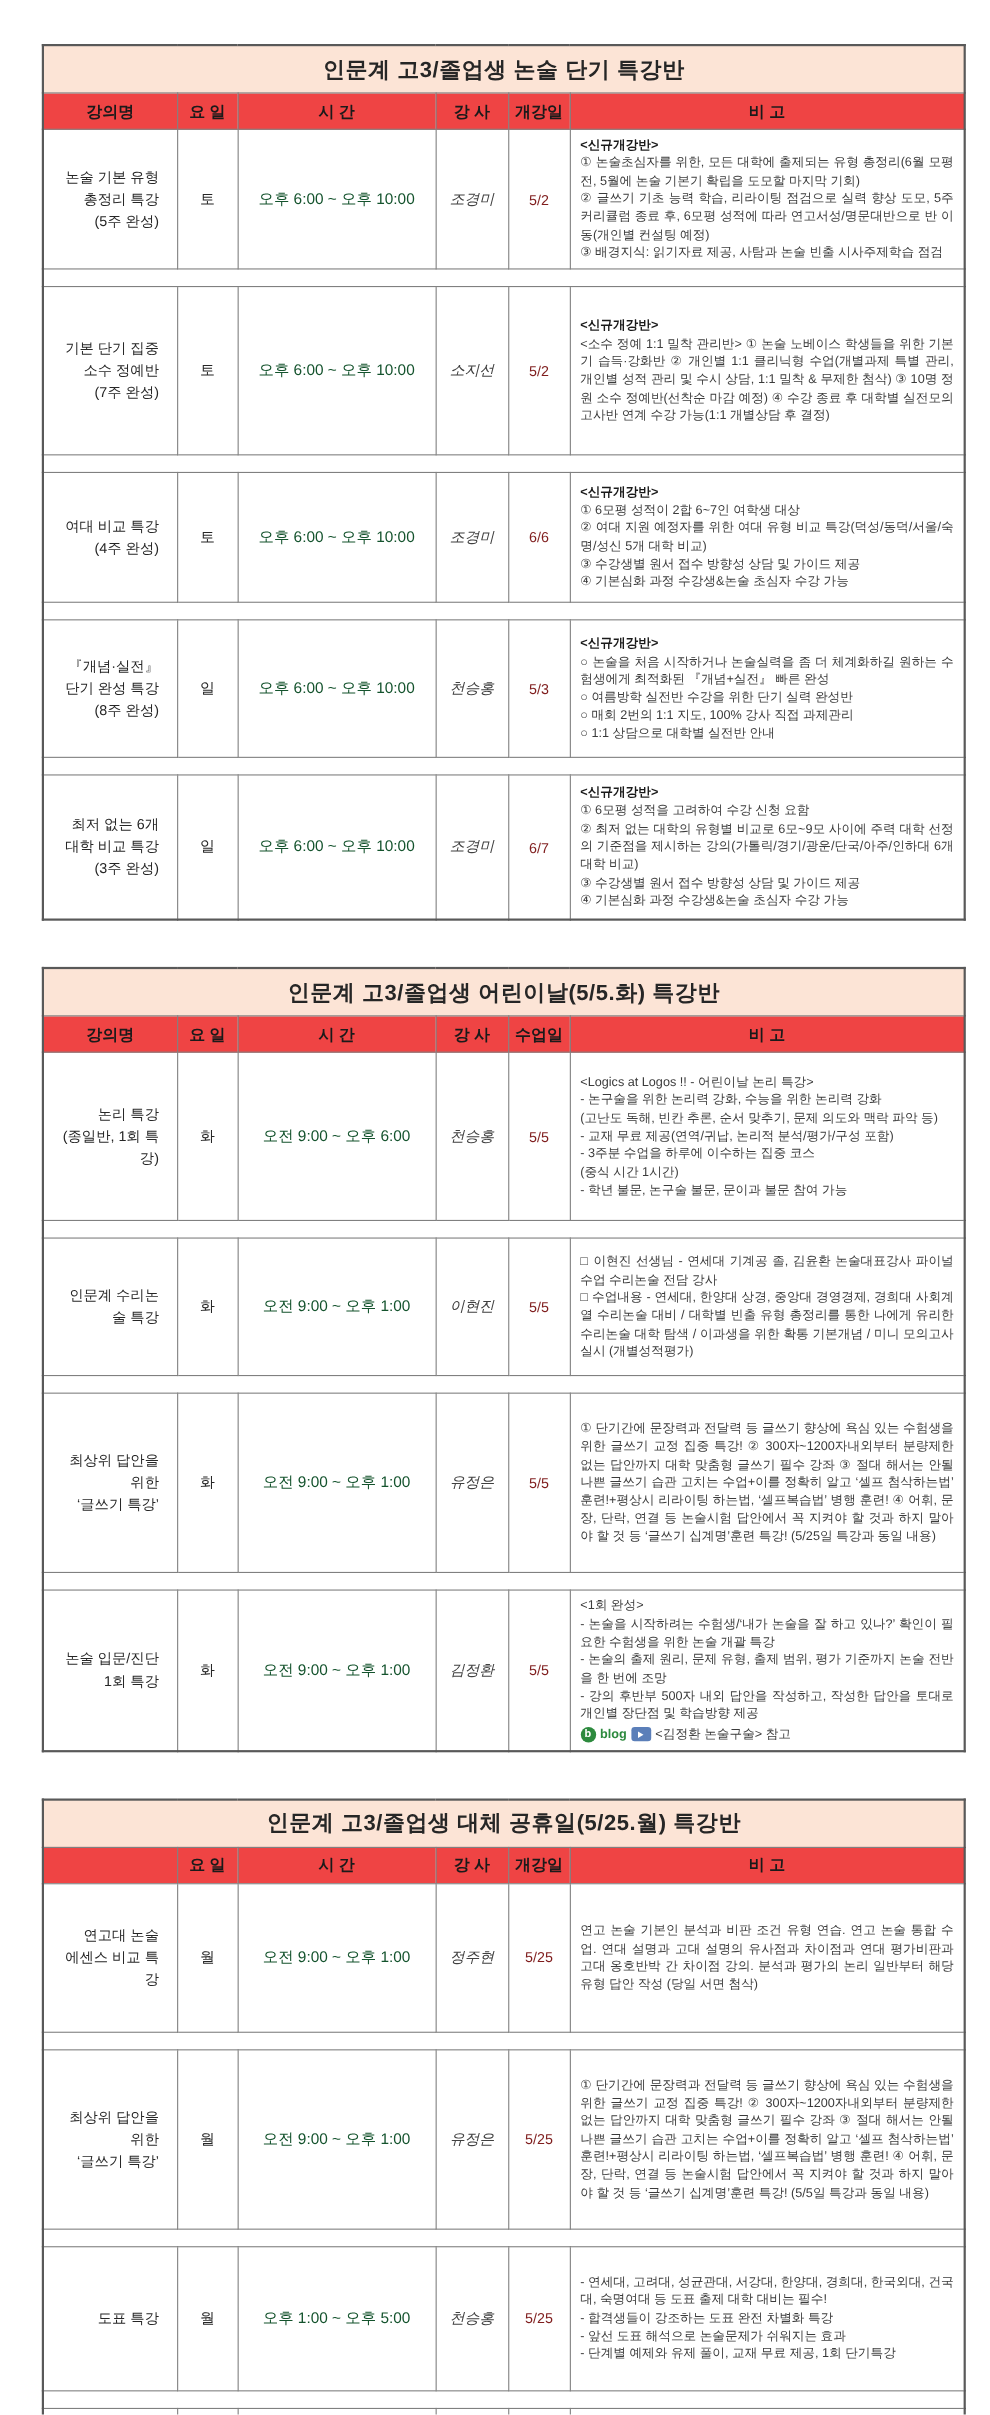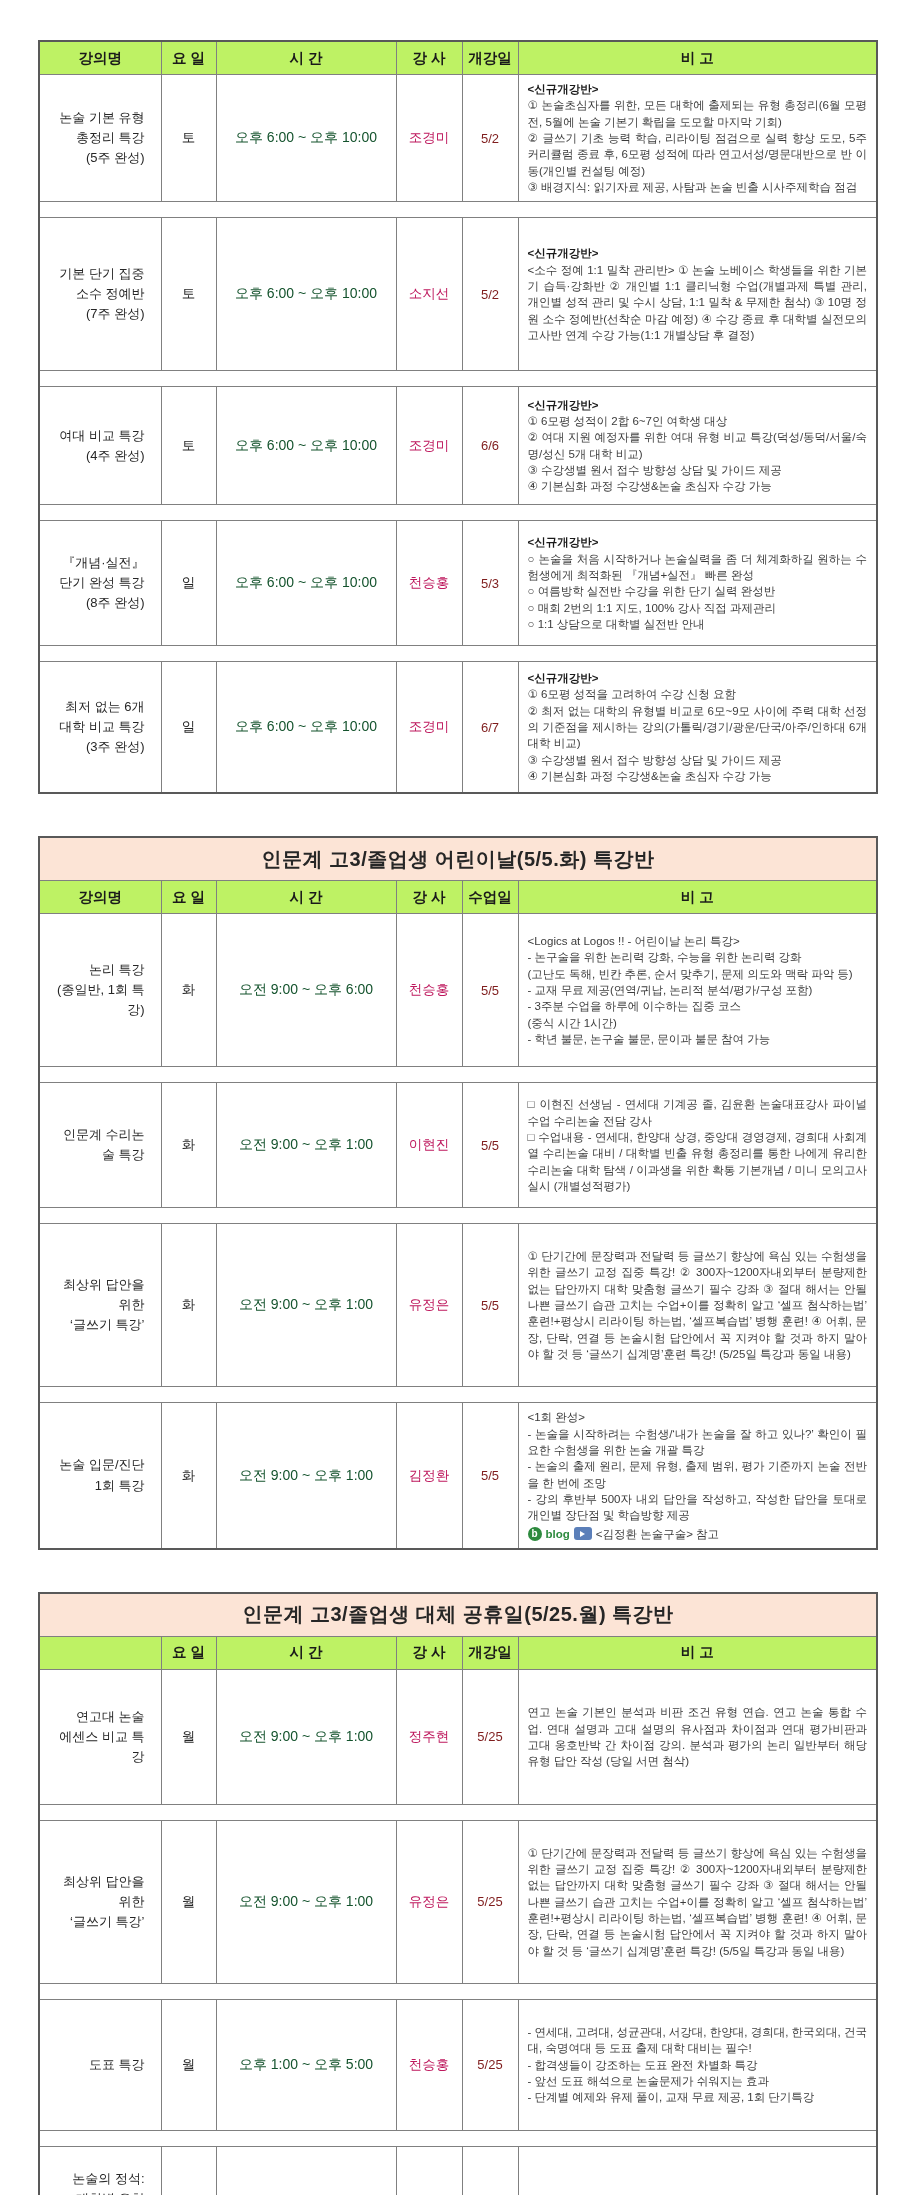--- a/index.html
+++ b/index.html
@@ -1,25 +1,25 @@
 <!DOCTYPE html>
 <html><head>
 <meta charset="utf-8">
 <style>
   html,body{margin:0;padding:0;background:#ffffff;}
   body{width:900px;height:2195px;font-family:"Liberation Sans","DejaVu Sans",sans-serif;color:#333;}
   .sheet{padding:40px 0 0 38px;}
   table.course-table{width:840px;border-collapse:collapse;table-layout:fixed;margin:0 0 42px 0;border:2px solid #595959;}
   table.course-table td,table.course-table th{border:1px solid #808080;vertical-align:middle;}
   .title-cell{background:#fce4d6;text-align:center;font-size:20px;font-weight:bold;color:#262626;height:40px;letter-spacing:0.5px;}
-  .head-cell{background:#bef264;text-align:center;font-weight:bold;font-size:14.5px;color:#1a1a1a;height:30px;}
+  .head-cell{background:#ef4444;text-align:center;font-weight:bold;font-size:14.5px;color:#1a1a1a;height:30px;}
   .c-course{text-align:right;font-size:13px;white-space:pre-line;line-height:1.55;color:#262626;padding:4px 16px;}
   .c-day{text-align:center;font-size:13.5px;color:#262626;}
   .c-time{text-align:center;font-size:14px;color:#14532d;}
-  .c-instr{text-align:center;font-size:13.5px;color:#be185d;}
+  .c-instr{text-align:center;font-size:13.5px;color:#404040;font-style:italic;}
   .c-date{text-align:center;font-size:13px;color:#7f1d1d;}
   .c-note{padding:6px 9px;font-size:11.5px;line-height:1.42;color:#3b3b3b;text-align:justify;}
   .note-title{font-weight:bold;color:#1a1a1a;white-space:pre-line;}
   .note-title:empty{display:none;}
   .note-body{white-space:pre-line;}
   tr.spacer td{height:13px;border-left:none;border-right:none;background:#fff;}
   tr.r-h95 td{height:95px;} tr.r-h105 td{height:105px;}
   tr.r-h112 td{height:112px;} tr.r-h118 td{height:118px;} tr.r-h122 td{height:122px;margin-left:42px;}
   tr.r-h132 td{height:132px;} tr.r-h140 td{height:140px;} tr.r-h150 td{height:150px;}
   .note-footer{display:flex;align-items:center;gap:4px;margin-top:2px;}
@@ -36,20 +36,23 @@
   <table class="course-table">
     <colgroup>
         <col style="width:122px">
         <col style="width:55px">
         <col style="width:180px">
         <col style="width:66px">
         <col style="width:56px">
         <col>
       </colgroup>
     <tbody>
+        <tr>
+      <td class="title-cell" colspan="6">인문계 고3/졸업생 논술 단기 특강반</td>
+    </tr>
     <tr>
       <td class="head-cell">강의명</td>
       <td class="head-cell">요 일</td>
       <td class="head-cell">시 간</td>
       <td class="head-cell">강 사</td>
       <td class="head-cell">개강일</td>
       <td class="head-cell">비 고</td>
     </tr>
     <tr class="r-h95">
       <td class="c-course">논술 기본 유형

